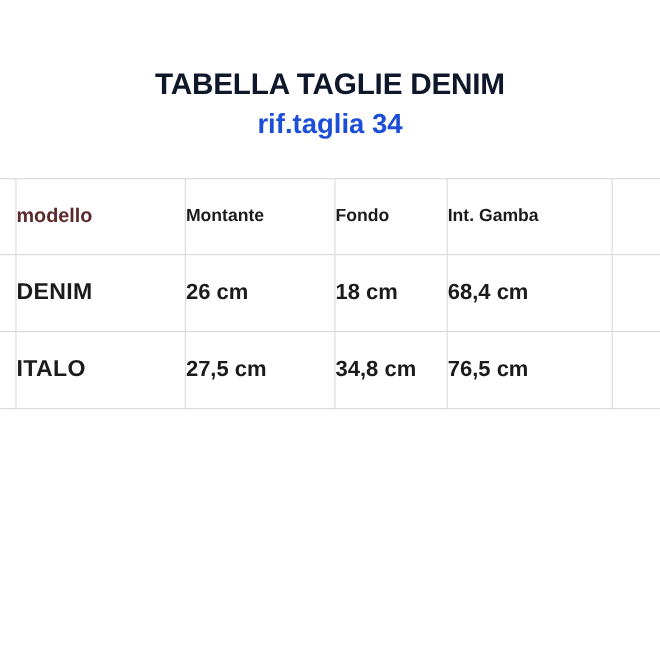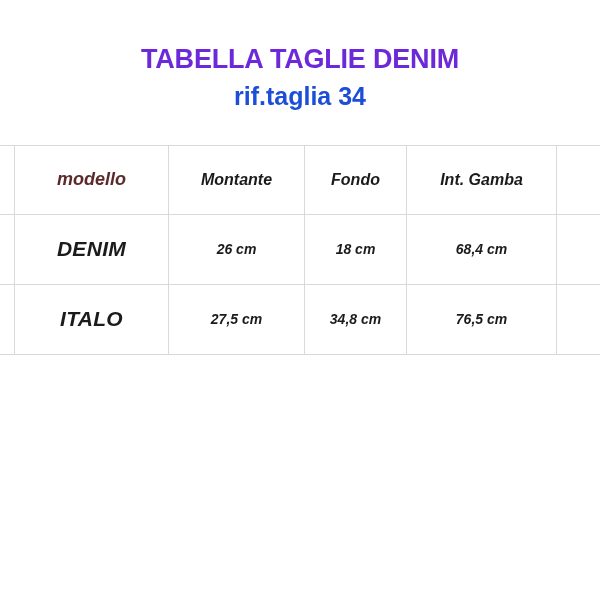--- a/index.html
+++ b/index.html
@@ -25,22 +25,23 @@
   }
   .title-block {
     margin-top: 44px;
     text-align: center;
     width: 100%;
   }
   .title {
     font-size: 27px;
     font-weight: bold;
     letter-spacing: -0.2px;
-    color: #6d28d9;
+    color: #0f172a;
     line-height: 1.15;
+    margin-top: 17px;
   }
   .subtitle {
     font-size: 25px;
     font-weight: bold;
     color: #1d4ed8;
     margin-top: 7px;
     line-height: 1.15;
   }
   .table-wrap {
     margin-top: 34px;
@@ -49,25 +50,24 @@
   table {
     border-collapse: collapse;
     width: 600px;
     table-layout: fixed;
   }
   td, th {
     border-top: 1px solid #d9d9d9;
     border-bottom: 1px solid #d9d9d9;
     border-left: 1px solid #d9d9d9;
     border-right: 1px solid #d9d9d9;
-    text-align: center;
+    text-align: left;
     vertical-align: middle;
     padding: 0;
     font-weight: bold;
-    font-style: italic;
   }
   
   .spacer {
     border-left: none;
     border-right: 1px solid #d9d9d9;
     width: 14px;
   }
   .spacer-right {
     border-right: none;
     border-left: 1px solid #d9d9d9;
@@ -76,21 +76,21 @@
   thead th {
     height: 68px;
     font-size: 16px;
   }
   thead th.model-head {
     color: #5c2a2a;
     font-size: 18px;
   }
   tbody td {
     height: 69px;
-    font-size: 14px;
+    font-size: 20px;
   }
   tbody td.model-cell {
     font-size: 21px;
     letter-spacing: 0.3px;
   }
   col.c-model { width: 154px; }
   col.c-mont  { width: 136px; }
   col.c-fondo { width: 102px; }
   col.c-int   { width: 150px; }
 </style>

